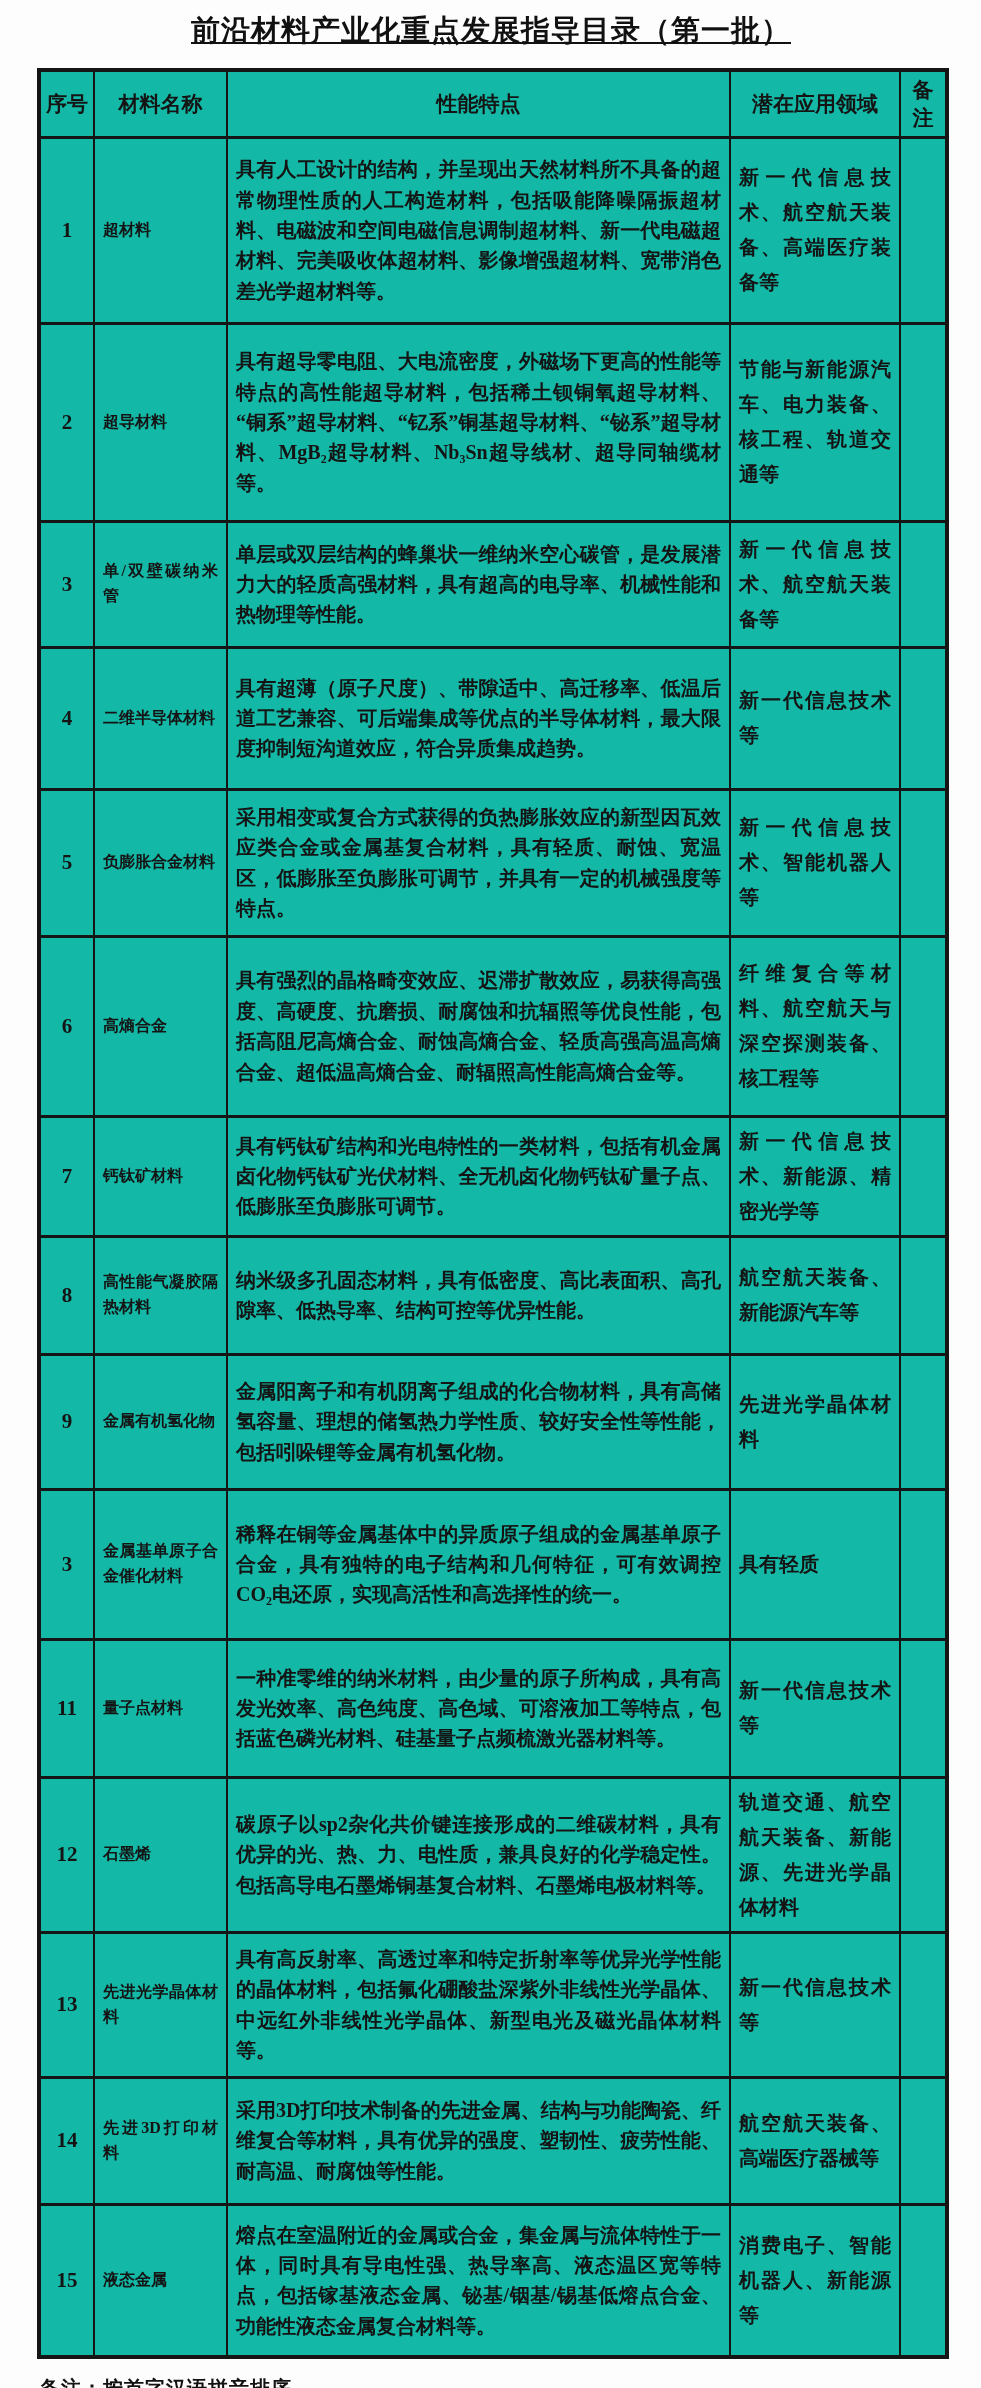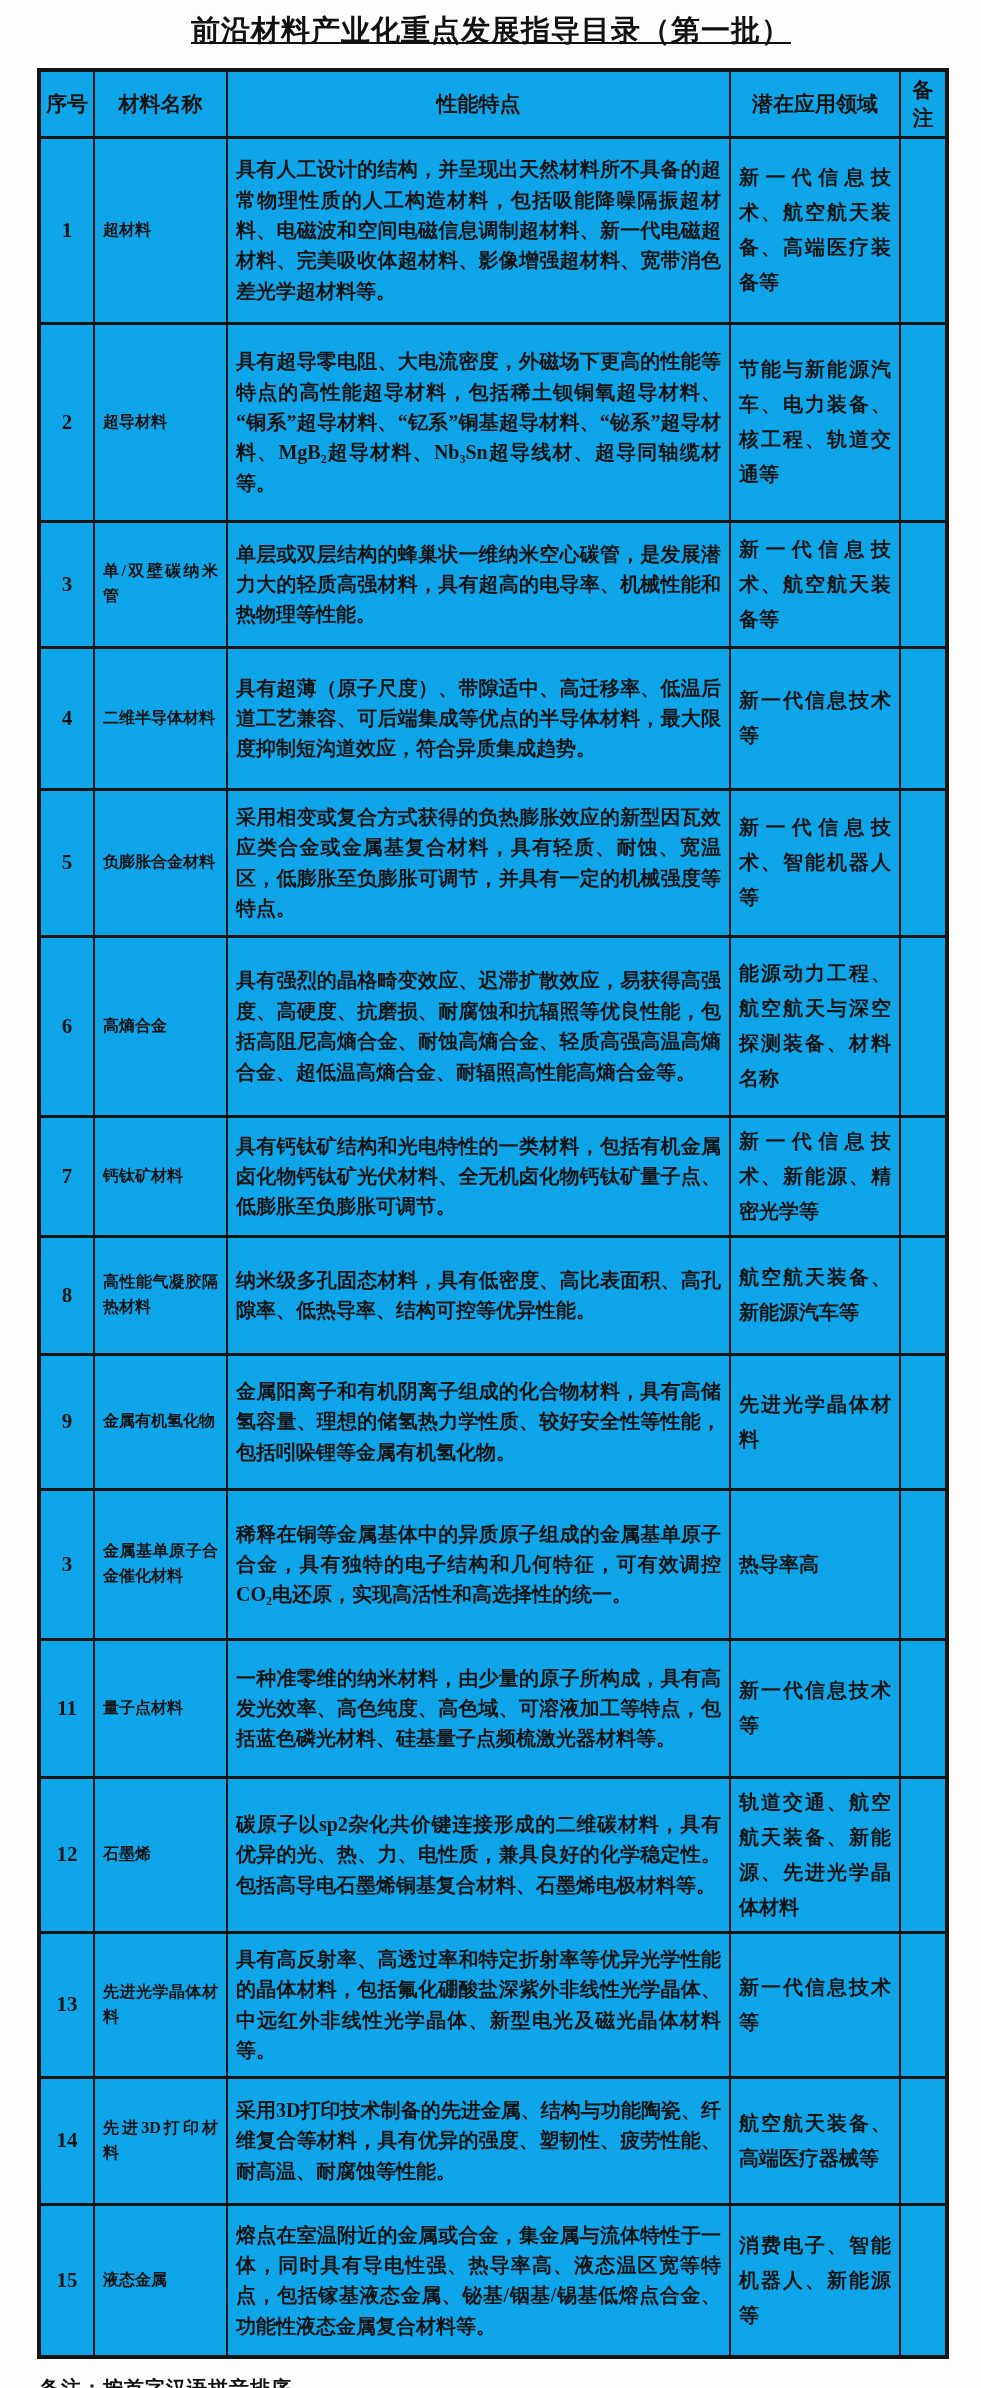--- a/index.html
+++ b/index.html
@@ -25,21 +25,21 @@
     letter-spacing:1px;
     line-height:1.3;
     padding:4px 0 18px 0;
     text-decoration:underline;
   }
   table.catalog{
     border-collapse:collapse;
     table-layout:fixed;
     width:908px;
     margin-left:37px;
-    background:#0ea5e9;
+    background:#14b8a6;
     padding-left:32px;
   }
   table.catalog{border:4px solid #151515;}
   table.catalog th,
   table.catalog td{
     border:2px solid #151515;
     box-sizing:border-box;
     vertical-align:middle;
     padding:6px 8px;
     font-weight:bold;
@@ -162,21 +162,21 @@
     <td class="c-name">负膨胀合金材料</td>
     <td class="c-feat">采用相变或复合方式获得的负热膨胀效应的新型因瓦效应类合金或金属基复合材料，具有轻质、耐蚀、宽温区，低膨胀至负膨胀可调节，并具有一定的机械强度等特点。</td>
     <td class="c-app">新一代信息技术、智能机器人等</td>
     <td class="c-remark"></td>
   </tr>
 
   <tr>
     <td class="c-no">6</td>
     <td class="c-name">高熵合金</td>
     <td class="c-feat">具有强烈的晶格畸变效应、迟滞扩散效应，易获得高强度、高硬度、抗磨损、耐腐蚀和抗辐照等优良性能，包括高阻尼高熵合金、耐蚀高熵合金、轻质高强高温高熵合金、超低温高熵合金、耐辐照高性能高熵合金等。</td>
-    <td class="c-app">能源动力工程、航空航天与深空探测装备、材料名称</td>
+    <td class="c-app">纤维复合等材料、航空航天与深空探测装备、核工程等</td>
     <td class="c-remark"></td>
   </tr>
 
   <tr>
     <td class="c-no">7</td>
     <td class="c-name">钙钛矿材料</td>
     <td class="c-feat">具有钙钛矿结构和光电特性的一类材料，包括有机金属卤化物钙钛矿光伏材料、全无机卤化物钙钛矿量子点、低膨胀至负膨胀可调节。</td>
     <td class="c-app">新一代信息技术、新能源、精密光学等</td>
     <td class="c-remark"></td>
   </tr>
@@ -194,21 +194,21 @@
     <td class="c-name">金属有机氢化物</td>
     <td class="c-feat">金属阳离子和有机阴离子组成的化合物材料，具有高储氢容量、理想的储氢热力学性质、较好安全性等性能，包括吲哚锂等金属有机氢化物。</td>
     <td class="c-app">先进光学晶体材料</td>
     <td class="c-remark"></td>
   </tr>
 
   <tr>
     <td class="c-no">3</td>
     <td class="c-name">金属基单原子合金催化材料</td>
     <td class="c-feat">稀释在铜等金属基体中的异质原子组成的金属基单原子合金，具有独特的电子结构和几何特征，可有效调控CO₂电还原，实现高活性和高选择性的统一。</td>
-    <td class="c-app">热导率高</td>
+    <td class="c-app">具有轻质</td>
     <td class="c-remark"></td>
   </tr>
 
   <tr>
     <td class="c-no">11</td>
     <td class="c-name">量子点材料</td>
     <td class="c-feat">一种准零维的纳米材料，由少量的原子所构成，具有高发光效率、高色纯度、高色域、可溶液加工等特点，包括蓝色磷光材料、硅基量子点频梳激光器材料等。</td>
     <td class="c-app">新一代信息技术等</td>
     <td class="c-remark"></td>
   </tr>

